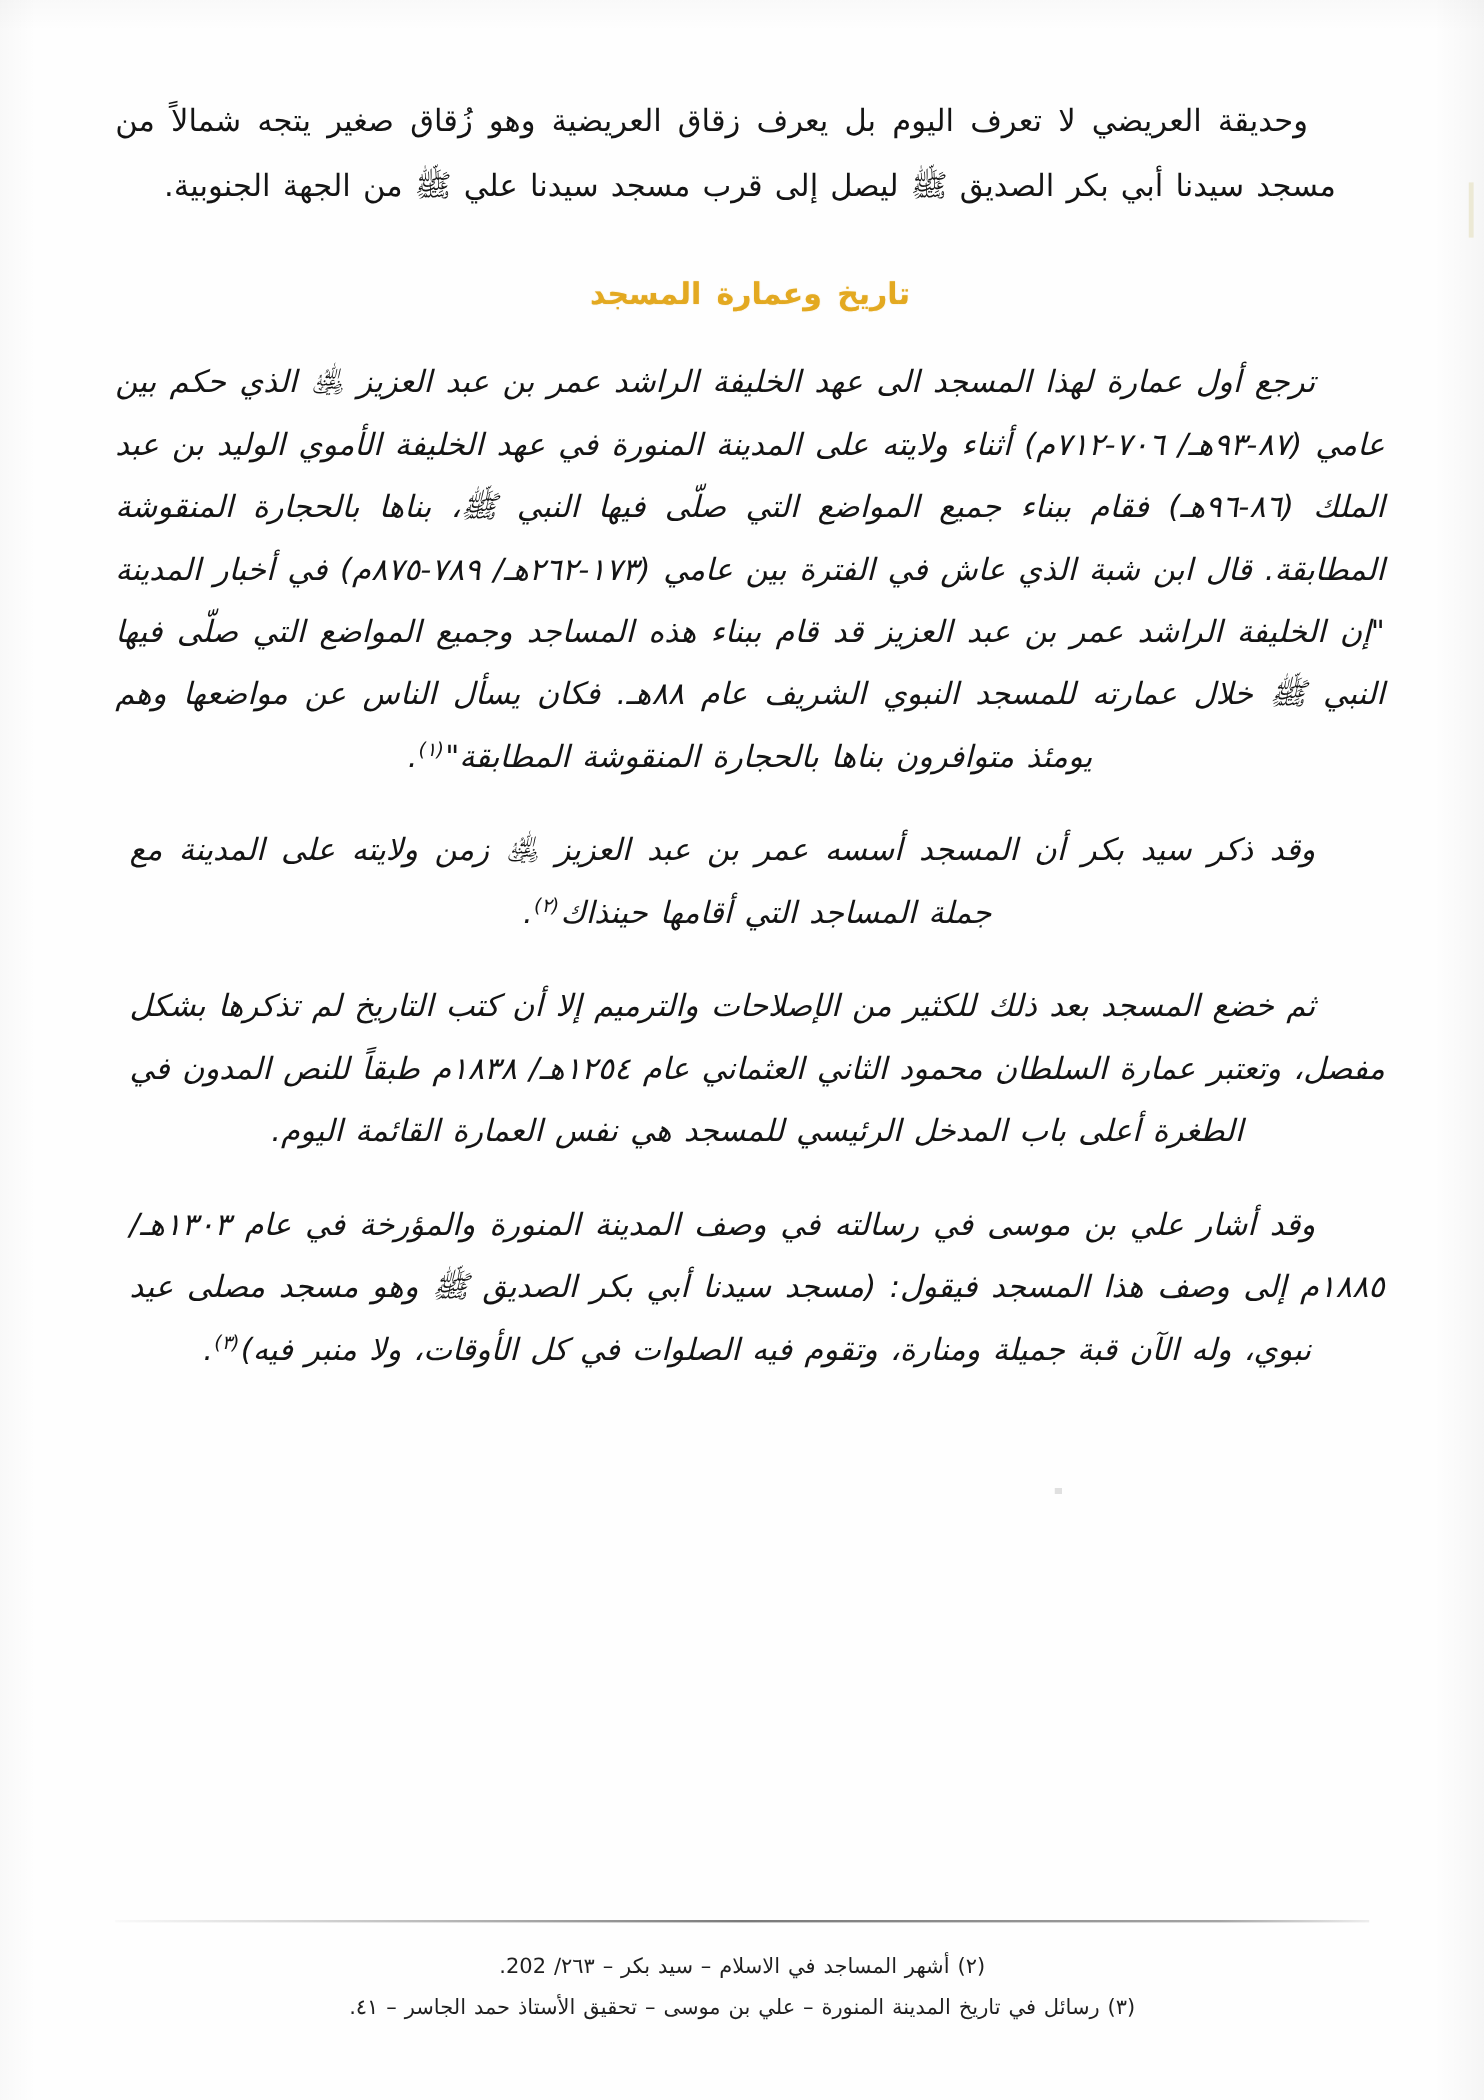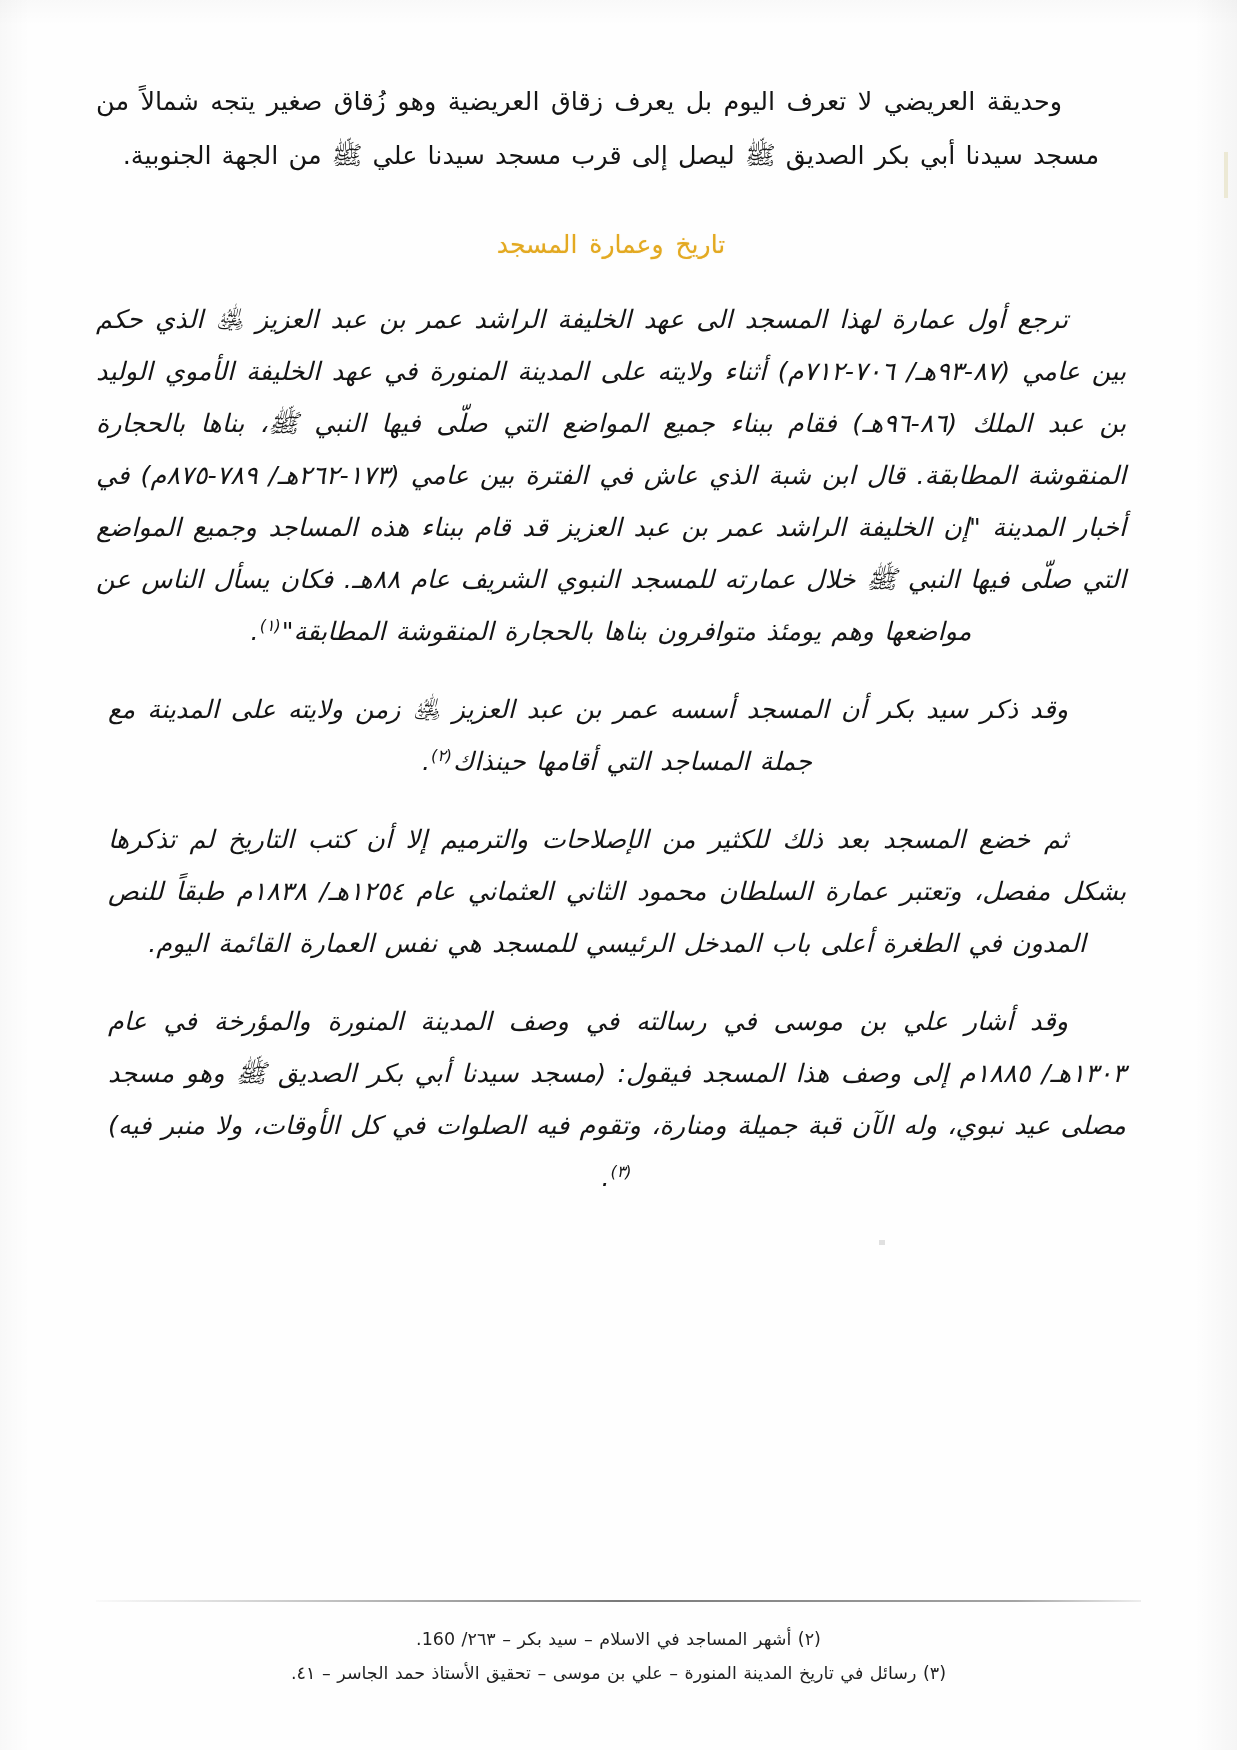--- a/index.html
+++ b/index.html
@@ -25,21 +25,21 @@
       linear-gradient(to left, rgba(0,0,0,0.035) 0px, rgba(0,0,0,0.0) 42px),
       linear-gradient(to right, rgba(0,0,0,0.025) 0px, rgba(0,0,0,0.0) 30px),
       linear-gradient(to bottom, rgba(0,0,0,0.02) 0px, rgba(0,0,0,0) 26px),
       #fefefe;
     box-sizing: border-box;
     padding: 0;
   }
 
   .content {
     position: absolute;
-    right: 111px;
+    right: 83px;
     left: 96px;
     top: 74px;
   }
 
   
   .para {
     direction: rtl;
     text-align: justify;
     text-align-last: center;
     font-size: 25.5px;
@@ -57,21 +57,21 @@
   #lead-paragraph {
     text-indent: 64px;
     line-height: 54px;
   }
 
   
   .section-heading {
     direction: rtl;
     text-align: center;
     font-size: 25px;
-    font-weight: normal;
+    font-weight: bold;
     letter-spacing: 1.2px;
     word-spacing: 4px;
     color: #e2a516;
     text-shadow: 0 0 1px rgba(226,165,22,0.55);
     margin: 48px 0 34px 0;
     filter: blur(0.25px);
     opacity: 0.95;
   }
 
   
@@ -142,18 +142,18 @@
 
     <p class="para indent"><span>وقد أشار علي بن موسى في رسالته في وصف المدينة المنورة والمؤرخة في عام ١٣٠٣هـ/ ١٨٨٥م إلى وصف هذا المسجد فيقول: (مسجد سيدنا أبي بكر الصديق ﷺ وهو مسجد مصلى عيد نبوي، وله الآن قبة جميلة ومنارة، وتقوم فيه الصلوات في كل الأوقات، ولا منبر فيه)</span><span class="fn-ref">(٣)</span><span>.</span></p>
 
 
   </div>
 
   <div class="footnote-zone">
     <div class="footnote-rule"></div>
 
 
-    <p class="footnote"><span>(٢)</span> <span>أشهر المساجد في الاسلام – سيد بكر – ٢٦٣/ 160.</span></p>
+    <p class="footnote"><span>(٢)</span> <span>أشهر المساجد في الاسلام – سيد بكر – ٢٦٣/ 202.</span></p>
 
     <p class="footnote"><span>(٣)</span> <span>رسائل في تاريخ المدينة المنورة – علي بن موسى – تحقيق الأستاذ حمد الجاسر – ٤١.</span></p>
   </div>
 
 </div>
 
 </body></html>

